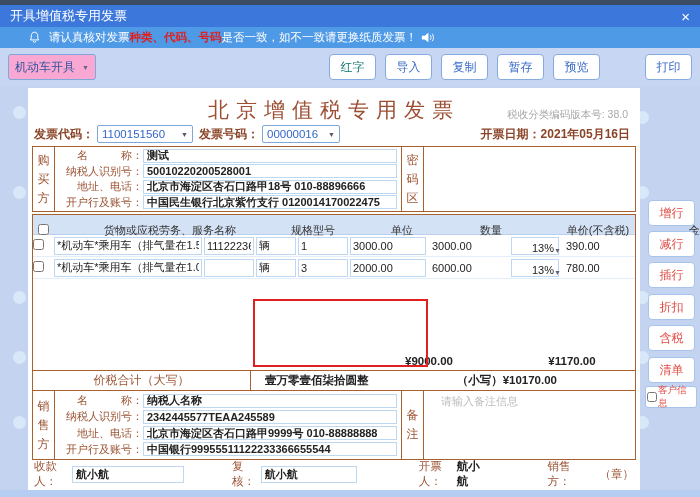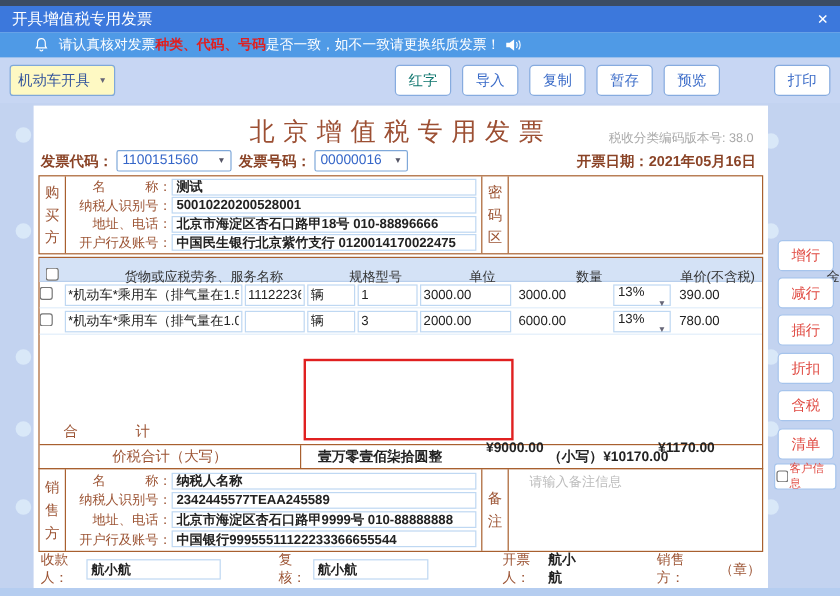--- a/index.html
+++ b/index.html
@@ -13,21 +13,21 @@
   .close-btn { margin-left:auto; font-size:15px; line-height:1; cursor:pointer; color:#fff; }
 
   .banner { position:absolute; left:0; top:27px; width:700px; height:21px; background:#4f9ae6; color:#fff;
             display:flex; align-items:center; padding:0 10px; font-size:11.5px; }
   .banner .bell { width:13px; height:13px; margin:0 8px 0 18px; flex:0 0 auto; }
   .banner .hl { color:#e01f1f; font-weight:bold; }
   .banner .speaker { position:absolute; left:420px; top:3px; width:15px; height:15px; }
 
   .tool-row { position:absolute; left:0; top:48px; width:700px; height:38px; background:#c7d6f3;
               display:flex; align-items:center; padding:0 8px; }
-  .type-select { width:88px; height:24px; background:#fef9c3; border:1px solid #7fa8d9; border-radius:3px;
+  .type-select { width:88px; height:24px; background:#f9a8d4; border:1px solid #7fa8d9; border-radius:3px;
                  color:#33549c; display:flex; align-items:center; padding:12px 6px; font-size:12px; }
   .type-select .chev { margin-left:auto; font-size:7px; color:#667; }
   .tbtns { margin-left:auto; display:flex; gap:9px; align-items:center; }
   .tbtn { width:47px; height:26px; background:#fff; border:1px solid #86abdf; border-radius:4px;
           color:#3a6bc8; font-size:12px; display:flex; align-items:center; justify-content:center; cursor:pointer; }
   .tbtn.red { color:#0f766e; }
   .tbtn.print { margin-left:36px; }
 
   .main { position:absolute; left:0; top:86px; width:700px; height:411px; background:#c3d3f0; }
   .dot { position:absolute; width:13px; height:13px; border-radius:50%; background:#d9e8f8; }
@@ -61,22 +61,22 @@
 
   .items-box { top:126px; display:block; }
   .igrid { display:grid; grid-template-columns:20px 150px 52px 42px 52px 78px 82px 52px 1fr; align-items:center; }
   .ihead { height:20px; background:#d4e2f6; border-bottom:1px solid #b9cfec;gap:42px; }
   .ihead div { text-align:center; font-size:11px; color:#333; }
   .irow { height:22px; border-bottom:1px solid #e2eefb; }
   .icell { height:18px; display:flex; align-items:center; padding:0 1px; }
   .icell input { width:100%; height:18px; border:1px solid #bfd8f2; background:#fff; font-size:11px;
                  color:#222; padding:0 2px; font-family:"Liberation Sans","DejaVu Sans",sans-serif; }
   .plain { font-size:11px; color:#222; padding-left:5px; }
-  .rate-sel { height:18px; margin:0 2px; border:1px solid #bfd8f2; display:flex; align-items:flex-start;
-              padding:0 3px; font-size:11px; color:#222;flex-direction:column; }
+  .rate-sel { height:18px; margin:0 2px; border:1px solid #bfd8f2; display:flex; align-items:flex-end;
+              padding:0 20px; font-size:11px; color:#222; }
   .rate-sel .chev { margin-left:auto; font-size:7px; color:#667; }
   .cbx { width:11px; height:11px; margin:0 auto; }
   .filler { height:72px; }
   .totrow { height:19px; }
   .totrow .tlabel { grid-column:2/4; font-size:12px; }
   .totrow .t-amount { grid-column:6/8; text-align:center; font-weight:bold; color:#222; font-size:11.5px; }
   .totrow .t-tax { grid-column:8/10; text-align:center; font-weight:bold; color:#222; font-size:11.5px; }
   .gtrow { height:20px; border-top:1px solid #a8602f; display:flex; align-items:center; }
   .gtrow .glabel { width:218px; text-align:center; border-right:1px solid #a8602f; height:100%;
                    display:flex; align-items:center; justify-content:center; font-size:12px; }
@@ -261,21 +261,20 @@
               <span>13%</span>
               <span class="chev">▼</span>
             </div>
           <div class="plain">780.00</div>
         </div>
 
         <div class="filler"></div>
 
         <div class="igrid totrow">
           <div></div>
-          <div class="tlabel brown">合　　　　计</div>
           <div></div>
             <div></div>
             <div></div>
           <div class="t-amount">¥9000.00</div>
           <div class="t-tax">¥1170.00</div>
         </div>
 
         <div class="gtrow">
           <div class="glabel brown">价税合计（大写）</div>
           <div class="capital">壹万零壹佰柒拾圆整</div>

